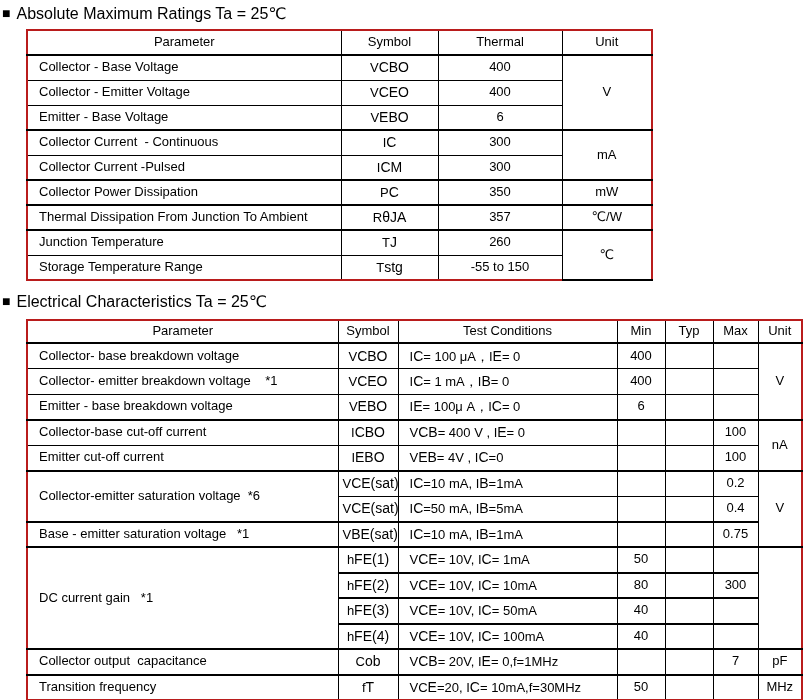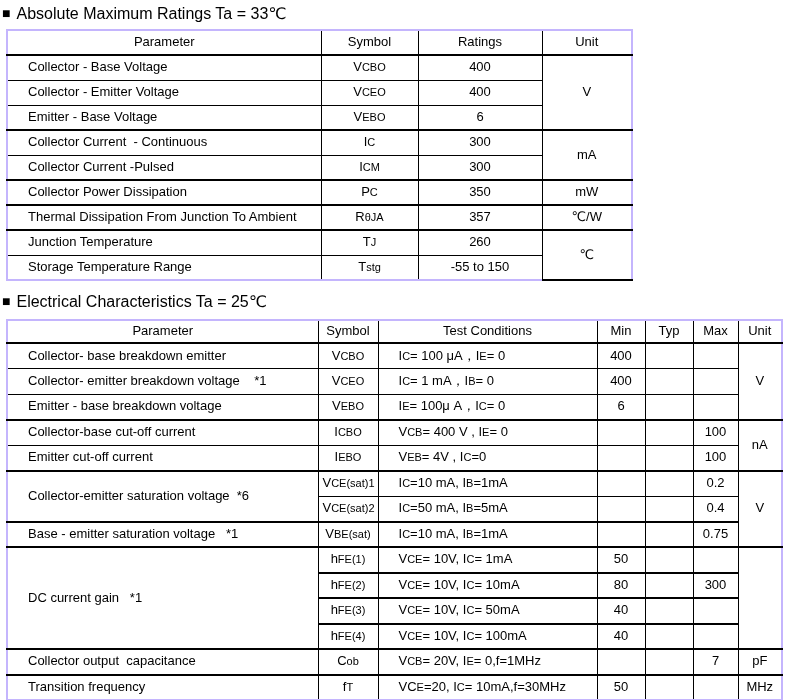--- a/index.html
+++ b/index.html
@@ -18,58 +18,58 @@
   }
   .section-title .bullet{
     font-size:14px;
     margin-right:6px;
     position:relative;top:-1px;
   }
   .sec2{margin:11px 8px 7px 2px;}
   table{
     border-collapse:collapse;
     table-layout:fixed;
-    margin-left:6px;
-    border:2px solid #c4b5fd;
+    margin-left:26px;
+    border:2px solid #b91c1c;
   }
   td,th{
     border:1px solid #000;
     padding:0 4px;
     text-align:center;
     vertical-align:middle;
     font-weight:normal;
     white-space:pre;
     overflow:hidden;
     line-height:1.15;
   }
-  .left{text-align:left;padding-left:20px;}
+  .left{text-align:left;padding-left:11px;}
   .bb2{border-bottom-width:2px;}
   th.bb2{border-bottom-width:2px;}
-  .sm{font-size:11px;}
+  .sm{font-size:14px;}
   #table-0 tr{height:25px;}
   #table-1 tr{height:25.5px;}
   #table-1 tr.hdr{height:23px;}
 </style>
 </head>
 <body>
 
-<div class="section-title"><span class="bullet">■</span><span>Absolute Maximum Ratings Ta = 33℃</span></div>
+<div class="section-title"><span class="bullet">■</span><span>Absolute Maximum Ratings Ta = 25℃</span></div>
 
 <table id="table-0" style="width: 625px;">
     <colgroup>
       <col style="width: 314px;">
       <col style="width: 97px;">
       <col style="width: 124px;">
       <col style="width: 90px;">
     </colgroup>
     <thead>
       <tr class="hdr">
         <th class="bb2">Parameter</th>
         <th class="bb2">Symbol</th>
-        <th class="bb2">Ratings</th>
+        <th class="bb2">Thermal</th>
         <th class="bb2">Unit</th>
       </tr>
     </thead>
     <tbody>
       <tr>
         <td class="left">Collector - Base Voltage</td>
         <td class="">V<span class="sm">CBO</span></td>
         <td class="">400</td>
         <td rowspan="3" class="bb2">V</td>
       </tr>
@@ -138,21 +138,21 @@
         <th class="bb2">Symbol</th>
         <th class="bb2">Test Conditions</th>
         <th class="bb2">Min</th>
         <th class="bb2">Typ</th>
         <th class="bb2">Max</th>
         <th class="bb2">Unit</th>
       </tr>
     </thead>
     <tbody>
       <tr>
-        <td class="left">Collector- base breakdown emitter</td>
+        <td class="left">Collector- base breakdown voltage</td>
         <td class="">V<span class="sm">CBO</span></td>
         <td class="left">I<span class="sm">C</span>= 100 μA，I<span class="sm">E</span>= 0</td>
         <td class="">400</td>
         <td class=""></td>
         <td class=""></td>
         <td rowspan="3" class="bb2">V</td>
       </tr>
       <tr>
         <td class="left">Collector- emitter breakdown voltage    *1</td>
         <td class="">V<span class="sm">CEO</span></td>

